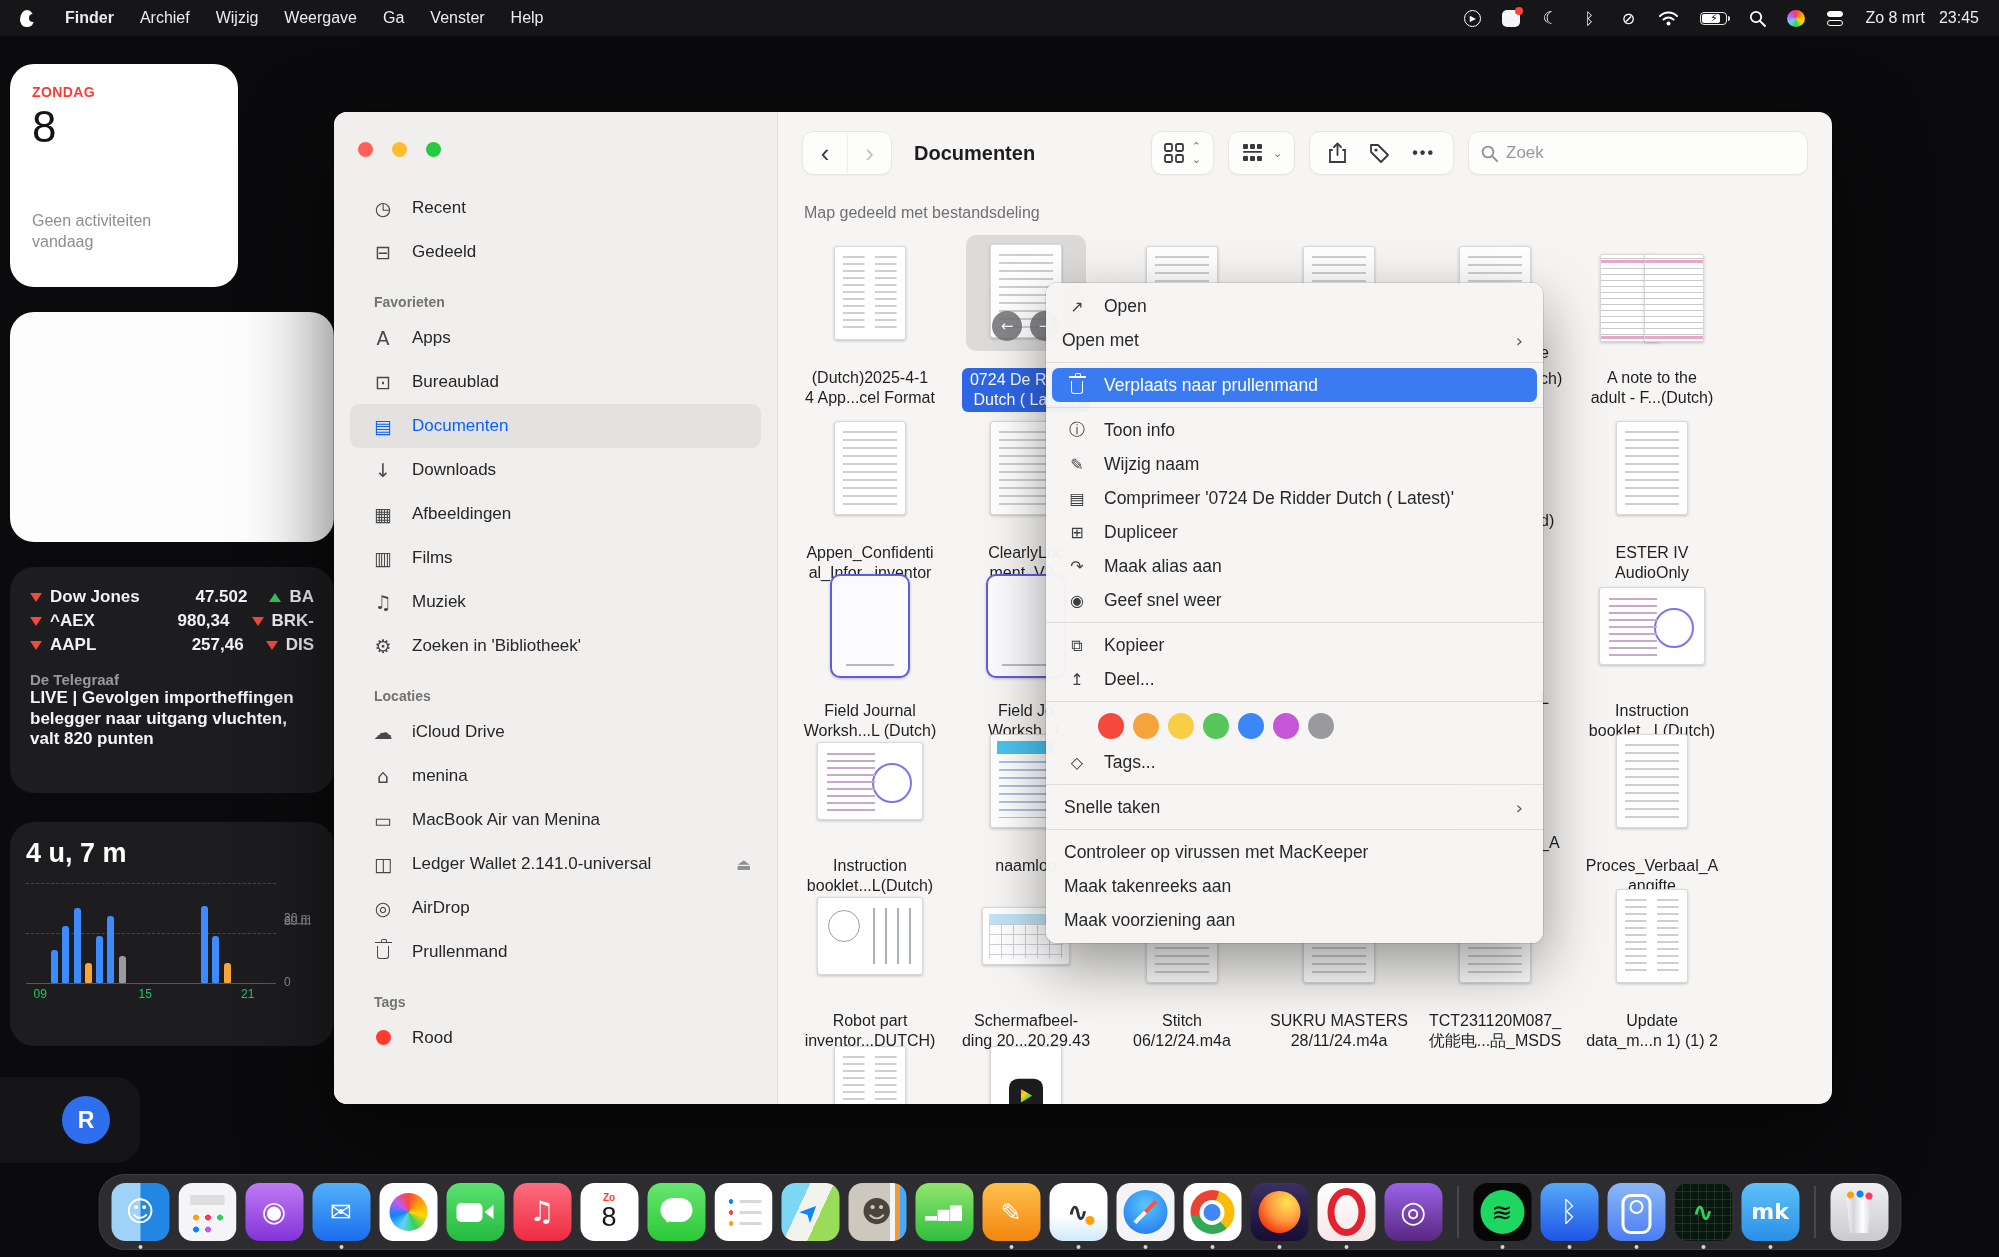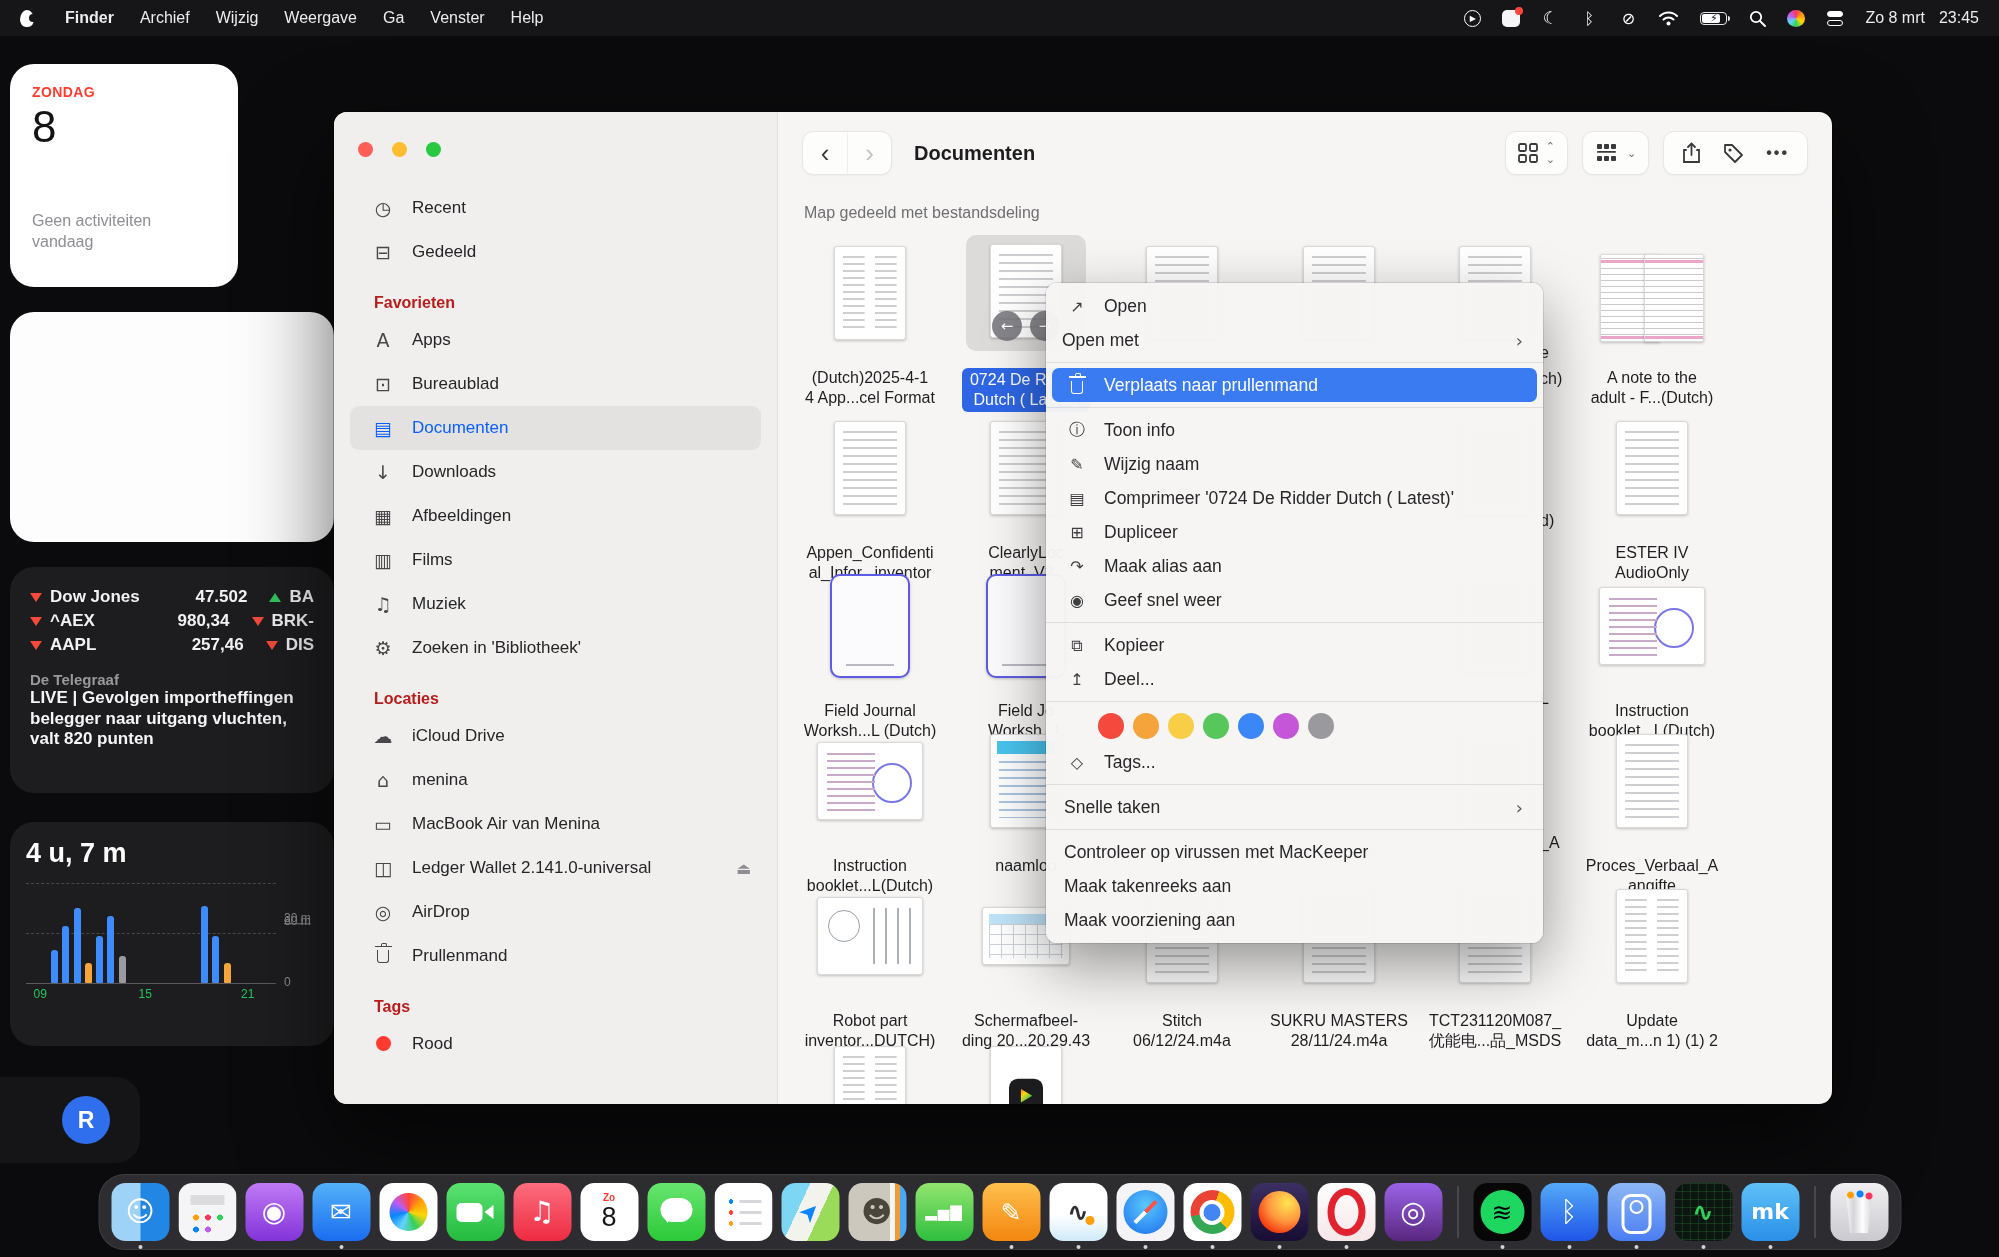--- a/index.html
+++ b/index.html
@@ -60,21 +60,21 @@
   .rcirc{width:48px;height:48px;border-radius:50%;background:#2f6fed;color:#fff;font-size:23px;font-weight:700;display:flex;align-items:center;justify-content:center}
 
   
   .window{position:absolute;left:334px;top:112px;width:1498px;height:992px;border-radius:13px;overflow:hidden;
     background:#f6f5f3;box-shadow:0 35px 90px rgba(0,0,0,.6),0 0 0 1px rgba(0,0,0,.25);display:flex}
   .sidebar{width:444px;flex:none;background:#f0efed;border-right:1px solid #e1e0de;position:relative}
   .traffic{position:absolute;left:24px;top:30px;display:flex;gap:19px}
   .tl{width:15px;height:15px;border-radius:50%}
   .tl.r{background:#ff5f57}.tl.y{background:#febc2e}.tl.g{background:#28c840}
   .sb-list{position:absolute;top:74px;left:0;right:0;padding:0 16px}
-  .sb-head{color:#b91c1c;font-size:16px;font-weight:700;margin:20px 0 6px 24px}
+  .sb-head{color:#737373;font-size:14px;font-weight:700;margin:20px 0 6px 24px}
   .sb-item{display:flex;align-items:center;height:44px;border-radius:9px;padding:0 10px 0 20px;color:#262628;font-size:17px}
   .sb-item.selected{background:#e3e2e0;color:#0a60ff}
   .sb-item.selected .sb-ico{color:#0a60ff}
   .sb-ico{width:26px;margin-right:16px;color:#48484a;font-size:19px;text-align:center;flex:none}
   .sb-dot{width:15px;height:15px;border-radius:50%;display:inline-block}
   .sb-eject{margin-left:auto;color:#8e8e93;font-size:16px}
   .g-trash{display:inline-block;width:12px;height:13px;border:1.6px solid currentColor;border-top:none;border-radius:0 0 3px 3px;position:relative;margin-top:4px}
   .g-trash::before{content:"";position:absolute;top:-4.5px;left:-3.5px;right:-3.5px;height:1.6px;background:currentColor}
   .g-trash::after{content:"";position:absolute;top:-7.5px;left:2.5px;width:4px;height:2px;border:1.6px solid currentColor;border-bottom:none;border-radius:2px 2px 0 0}
 
@@ -451,20 +451,27 @@
               </svg>
           </span>
           <span>
             <svg width="21" height="21" viewBox="0 0 21 21">
                 <path d="M2 2 h7 l10 10 -7 7 L2 9 Z" fill="none" stroke="#3a3a3c" stroke-width="1.8" stroke-linejoin="round"></path>
                 <circle cx="7" cy="7" r="1.6" fill="#3a3a3c"></circle>
               </svg>
           </span>
           <span style="color:#3a3a3c;font-weight:700;letter-spacing:2px">•••</span>
         </div>
+        <div class="pill searchpill">
+          <svg width="17" height="17" viewBox="0 0 17 17">
+              <circle cx="7" cy="7" r="5.4" fill="none" stroke="#8e8e93" stroke-width="1.8"></circle>
+              <path d="M11.2 11.2 L16 16" stroke="#8e8e93" stroke-width="1.8" stroke-linecap="round"></path>
+            </svg>
+          <input placeholder="Zoek" style="">
+        </div>
       </div>
     </div>
     <div class="banner">Map gedeeld met bestandsdeling</div>
     <div class="filegrid" id="filegrid">
         <div class="fi" style="left: 17px; top: 125px;">
           <div class="thumbarea">
             <span class="th t-doc2"></span>
           </div>
           <div class="flabel">
             <div>(Dutch)2025-4-1</div>

